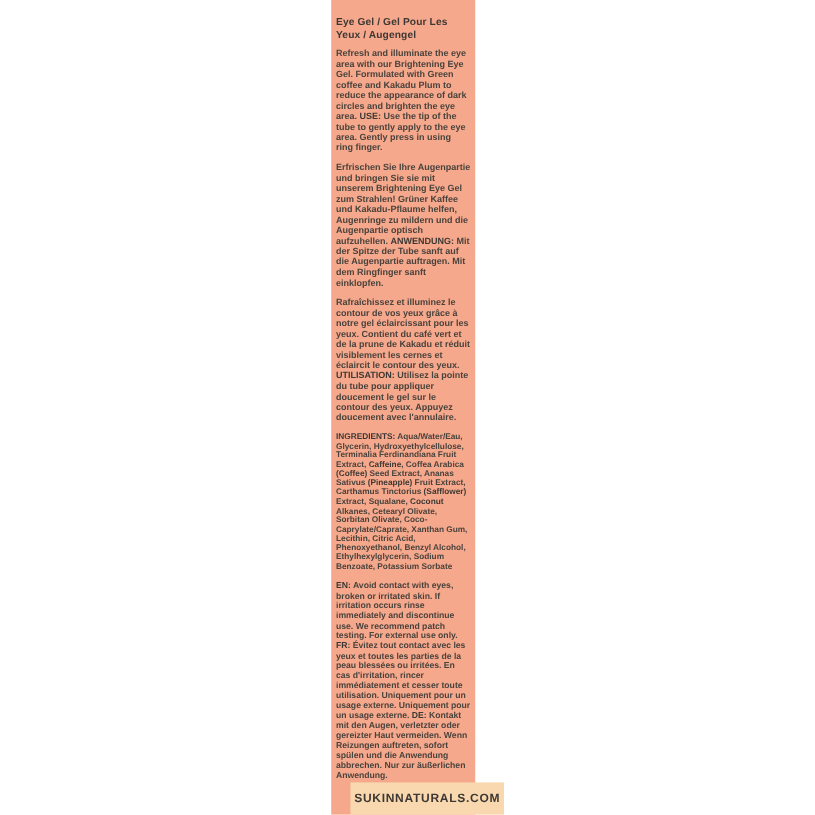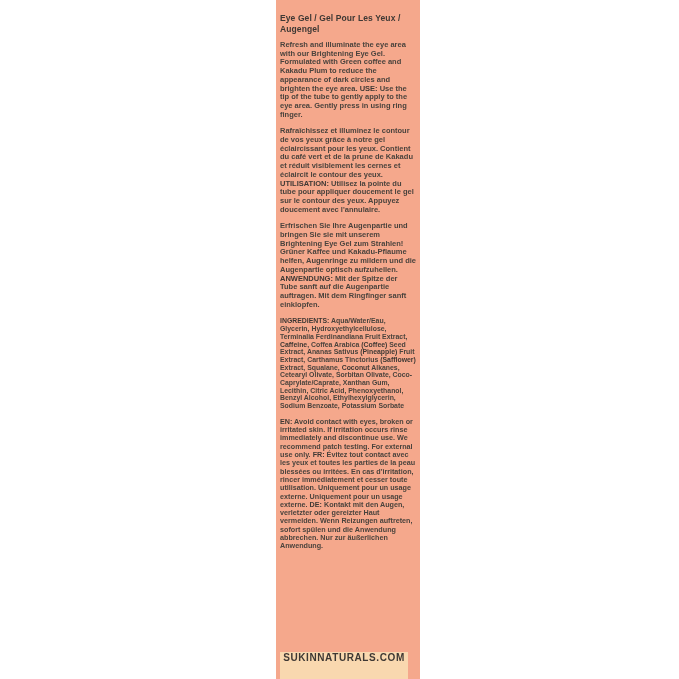--- a/index.html
+++ b/index.html
@@ -13,21 +13,21 @@
   html,body{width:679px;height:679px;}
   body{
     background:var(--page-bg);
     font-family:"Liberation Sans", sans-serif;
     position:relative;
     overflow:hidden;
   }
   .panel{
     position:absolute;
     left:276px; top:0;
-    width:144px; height:679px;
+    width:120px; height:679px;
     background:var(--panel-bg);
     padding:13px 4px 0 4px;
     color:var(--text);
   }
   .panel-title{
     font-size:8.5px;
     line-height:10.5px;
     font-weight:bold;
     color:var(--heading-text);
     letter-spacing:0.1px;
@@ -45,46 +45,46 @@
     font-size:6.9px;
     line-height:7.7px;
   }
   .para.warnings{
     font-size:7.2px;
     line-height:8.3px;
     margin-bottom:10px;
   }
   .footer-band{
     position:absolute;
-    left:280px; top:652px;
+    left:292px; top:652px;
     width:128px; height:27px;
     background:var(--footer-bg);
     display:flex;
-    align-items:flex-start;
+    align-items:center;
     justify-content:center;
   }
   .footer-band .site{
     font-size:10px;
     font-weight:bold;
     letter-spacing:0.6px;
     color:var(--heading-text);
     white-space:nowrap;
   }
 </style>
 </head>
 <body>
 
 <div class="panel">
   <div class="panel-title">Eye Gel / Gel Pour Les Yeux / Augengel</div>
 
   <p class="para">Refresh and illuminate the eye area with our Brightening Eye Gel. Formulated with Green coffee and Kakadu Plum to reduce the appearance of dark circles and brighten the eye area. <b>USE:</b> Use the tip of the tube to gently apply to the eye area. Gently press in using ring finger.</p>
 
+  <p class="para">Erfrischen Sie Ihre Augenpartie und bringen Sie sie mit unserem Brightening Eye Gel zum Strahlen! Grüner Kaffee und Kakadu-Pflaume helfen, Augenringe zu mildern und die Augenpartie optisch aufzuhellen. <b>ANWENDUNG:</b> Mit der Spitze der Tube sanft auf die Augenpartie auftragen. Mit dem Ringfinger sanft einklopfen.</p>
+
   <p class="para">Rafraîchissez et illuminez le contour de vos yeux grâce à notre gel éclaircissant pour les yeux. Contient du café vert et de la prune de Kakadu et réduit visiblement les cernes et éclaircit le contour des yeux. <b>UTILISATION:</b> Utilisez la pointe du tube pour appliquer doucement le gel sur le contour des yeux. Appuyez doucement avec l'annulaire.</p>
-
-  <p class="para">Erfrischen Sie Ihre Augenpartie und bringen Sie sie mit unserem Brightening Eye Gel zum Strahlen! Grüner Kaffee und Kakadu-Pflaume helfen, Augenringe zu mildern und die Augenpartie optisch aufzuhellen. <b>ANWENDUNG:</b> Mit der Spitze der Tube sanft auf die Augenpartie auftragen. Mit dem Ringfinger sanft einklopfen.</p>
 
   <p class="para ingredients"><b>INGREDIENTS:</b> Aqua/Water/Eau, Glycerin, Hydroxyethylcellulose, Terminalia Ferdinandiana Fruit Extract, <b>Caffeine</b>, Coffea Arabica <b>(Coffee)</b> Seed Extract, Ananas Sativus <b>(Pineapple)</b> Fruit Extract, Carthamus Tinctorius <b>(Safflower)</b> Extract, Squalane, <b>Coconut</b> Alkanes, Cetearyl Olivate, Sorbitan Olivate, Coco-Caprylate/Caprate, Xanthan Gum, Lecithin, Citric Acid, Phenoxyethanol, Benzyl Alcohol, Ethylhexylglycerin, Sodium Benzoate, Potassium Sorbate</p>
 
   <p class="para warnings"><b>EN:</b> Avoid contact with eyes, broken or irritated skin. If irritation occurs rinse immediately and discontinue use. We recommend patch testing. For external use only. <b>FR:</b> Évitez tout contact avec les yeux et toutes les parties de la peau blessées ou irritées. En cas d'irritation, rincer immédiatement et cesser toute utilisation. Uniquement pour un usage externe. Uniquement pour un usage externe. <b>DE:</b> Kontakt mit den Augen, verletzter oder gereizter Haut vermeiden. Wenn Reizungen auftreten, sofort spülen und die Anwendung abbrechen. Nur zur äußerlichen Anwendung.</p>
 </div>
 
 <div class="footer-band">
   <span class="site">SUKINNATURALS.COM</span>
 </div>
 

